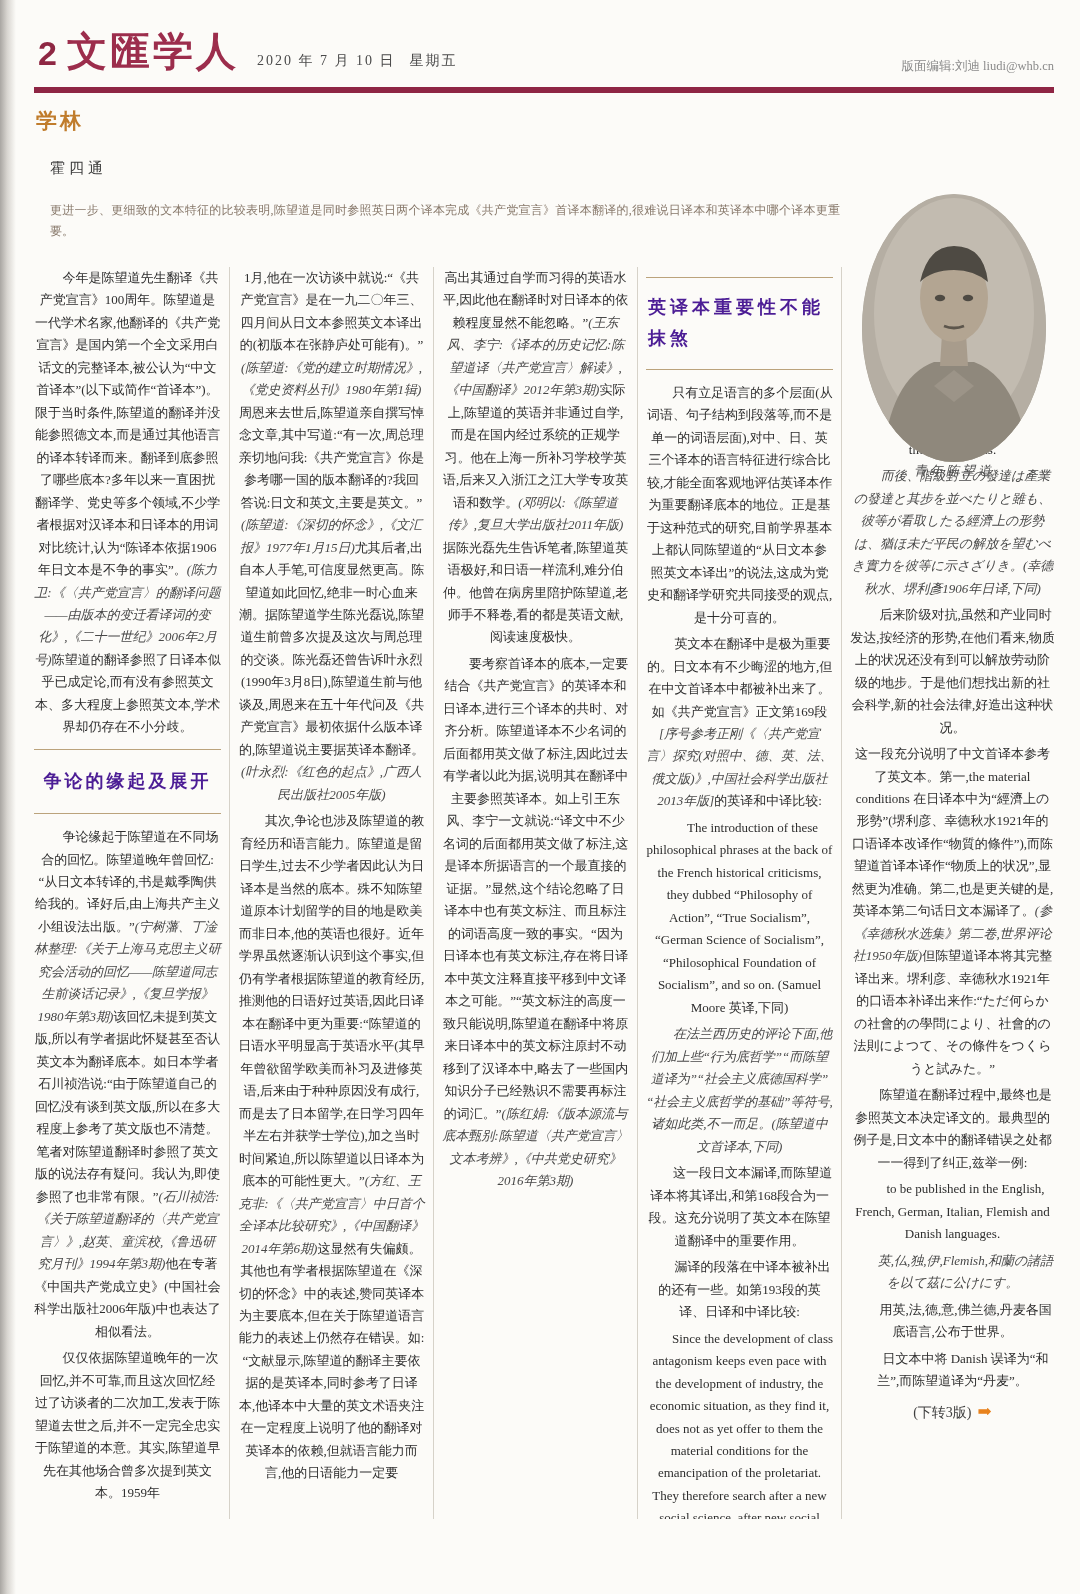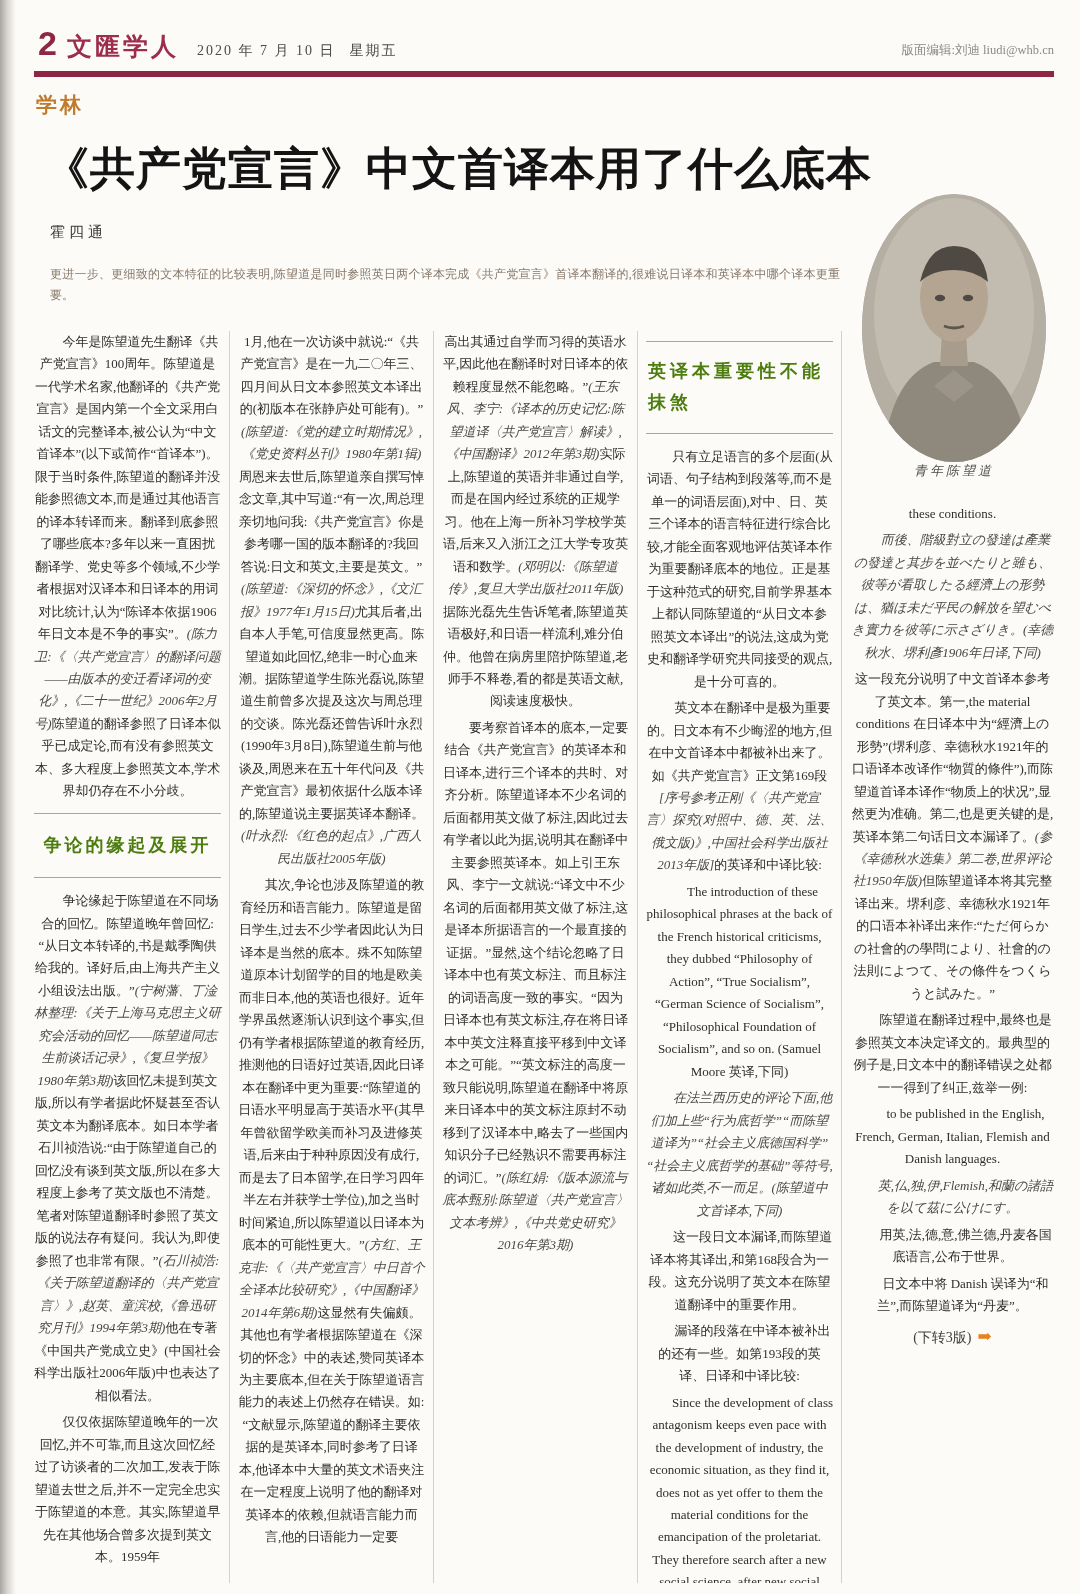--- a/index.html
+++ b/index.html
@@ -5,21 +5,21 @@
   html,body{margin:0;padding:0;background:#e9e7e3;}
   .page{width:1080px;height:1594px;background:#fcfbf8;position:relative;overflow:hidden;
         box-sizing:border-box;padding:24px 26px 0 34px;
         font-family:"Liberation Serif","DejaVu Serif",serif;color:#2e2e2e;}
   .scan-edge{position:absolute;left:0;top:0;width:16px;height:100%;
         background:linear-gradient(90deg,#a9a6a2,#d8d5d0 45%,rgba(255,255,255,0));pointer-events:none;}
   
   .hdr{display:flex;justify-content:space-between;align-items:flex-end;margin-left:4px;}
   .hdr-left{display:flex;align-items:baseline;}
   .page-num{font-size:34px;font-weight:bold;color:#8e2743;font-family:"Liberation Sans",sans-serif;}
-  .masthead{font-size:25px;font-weight:bold;color:#9c2d4c;margin-left:10px;letter-spacing:3px;}
+  .masthead{font-size:40px;font-weight:bold;color:#9c2d4c;margin-left:10px;letter-spacing:3px;}
   .dateline{font-size:14px;color:#4a4a4a;margin-left:18px;letter-spacing:2px;}
   .weekday{font-size:14px;color:#4a4a4a;margin-left:14px;letter-spacing:2px;}
   .editor{font-size:12.5px;color:#8a8a8a;padding-bottom:4px;}
   .rule{height:6px;background:#8e2544;margin-top:8px;}
   .section-tag{color:#c07c2c;font-weight:bold;font-size:21px;margin:14px 0 16px 2px;letter-spacing:3px;}
   
   .headline{font-size:45px;font-weight:bold;color:#141414;margin:20px 0 0 10px;letter-spacing:1px;}
   .author{font-size:15px;color:#3c3c3c;margin:24px 0 0 16px;letter-spacing:4px;}
   .lead{width:790px;font-size:12px;line-height:1.78;color:#87786a;margin:22px 0 0 16px;text-align:justify;}
   
@@ -32,21 +32,21 @@
   
   .columns{display:flex;margin-top:24px;height:1252px;overflow:hidden;}
   .col{flex:0 0 187px;padding-right:8px;margin-right:8px;border-right:1px solid #d6d2c9;
        font-size:13px;line-height:1.73;text-align:justify;}
   .col.last{flex:0 0 205px;border-right:none;margin-right:0;padding-right:0;padding-top:172px;}
   .col p{margin:0 0 4px;text-indent:2em;text-align:center;}
   .col p.noindent{text-indent:0;}
   .cite,.cite-para{font-style:italic;color:#474747;}
   .en{font-family:"Liberation Serif",serif;}
   .section-head{border-top:1px solid #bba37c;border-bottom:1px solid #bba37c;text-align:center;
-       font-size:18px;letter-spacing:3px;color:#4d7c0f;padding:16px 0;margin:10px 0 12px;
+       font-size:18px;letter-spacing:3px;color:#4c1d95;padding:16px 0;margin:10px 0 12px;
        font-weight:bold;text-indent:0 !important;}
   .section-head.left{text-align:left;line-height:1.75;padding:14px 2px;letter-spacing:4px;}
   .continued{text-align:right;margin-top:16px;font-size:14px;color:#3e3e3e;text-indent:0 !important;}
   .arrow{color:#e8821c;font-size:17px;margin-left:6px;font-style:normal;}
 </style>
 </head>
 <body>
 
 <div class="page">
   <div class="scan-edge"></div>
@@ -57,21 +57,20 @@
       <span class="masthead">文匯学人</span>
       <span class="dateline">2020 年 7 月 10 日</span>
       <span class="weekday">星期五</span>
     </div>
     <div class="editor">版面编辑:刘迪 liudi@whb.cn</div>
   </header>
 
   <div class="rule"></div>
   <div class="section-tag">学林</div>
 
-  <h1 class="headline">《共产党宣言》中文首译本用了什么底本</h1>
   <div class="author">霍四通</div>
   <p class="lead">更进一步、更细致的文本特征的比较表明,陈望道是同时参照英日两个译本完成《共产党宣言》首译本翻译的,很难说日译本和英译本中哪个译本更重要。</p>
 
   <figure class="portrait">
     <div class="photo">
       <svg width="184" height="268" viewBox="0 0 92 134" xmlns="http://www.w3.org/2000/svg">
         <ellipse cx="46" cy="67" rx="46" ry="67" fill="#b5aea3"></ellipse>
         <ellipse cx="46" cy="60" rx="40" ry="58" fill="#c2bbb0"></ellipse>
         <path d="M10 134 Q14 92 36 84 L56 84 Q78 92 84 134 Z" fill="#8f887c"></path>
         <path d="M40 70 L52 70 L53 86 L39 86 Z" fill="#a89c8c"></path>
@@ -112,20 +111,21 @@
       <p class="en">The introduction of these philosophical phrases at the back of the French historical criticisms, they dubbed “Philosophy of Action”, “True Socialism”, “German Science of Socialism”, “Philosophical Foundation of Socialism”, and so on. (Samuel Moore 英译,下同)</p>
       <p class="cite-para">在法兰西历史的评论下面,他们加上些“行为底哲学”“而陈望道译为”“社会主义底德国科学”“社会主义底哲学的基础”等符号,诸如此类,不一而足。(陈望道中文首译本,下同)</p>
       <p><span>这一段日文本漏译,而陈望道译本将其译出,和第168段合为一段。这充分说明了英文本在陈望道翻译中的重要作用。</span></p>
       <p><span>漏译的段落在中译本被补出的还有一些。如第193段的英译、日译和中译比较:</span></p>
       <p class="en">Since the development of class antagonism keeps even pace with the development of industry, the economic situation, as they find it, does not as yet offer to them the material conditions for the emancipation of the proletariat. They therefore search after a new social science, after new social laws, that are to create</p>
     </section>
 
     <section class="col last">
       <p class="en noindent">these conditions.</p>
       <p class="cite-para">而後、階級對立の發達は產業の發達と其步を並べたりと雖も、彼等が看取したる經濟上の形勢は、猶ほ未だ平民の解放を望むべき實力を彼等に示さざりき。(幸德秋水、堺利彥1906年日译,下同)</p>
+      <p><span>后来阶级对抗,虽然和产业同时发达,按经济的形势,在他们看来,物质上的状况还没有到可以解放劳动阶级的地步。于是他们想找出新的社会科学,新的社会法律,好造出这种状况。</span></p>
       <p class="noindent"><span>这一段充分说明了中文首译本参考了英文本。第一,the material conditions 在日译本中为“經濟上の形勢”(堺利彦、幸德秋水1921年的口语译本改译作“物質的條件”),而陈望道首译本译作“物质上的状况”,显然更为准确。第二,也是更关键的是,英译本第二句话日文本漏译了。</span><span class="cite">(参《幸德秋水选集》第二卷,世界评论社1950年版)</span><span>但陈望道译本将其完整译出来。堺利彦、幸德秋水1921年的口语本补译出来作:“ただ何らかの社會的の學問により、社會的の法則によつて、その條件をつくらうと試みた。”</span></p>
       <p><span>陈望道在翻译过程中,最终也是参照英文本决定译文的。最典型的例子是,日文本中的翻译错误之处都一一得到了纠正,兹举一例:</span></p>
       <p class="en">to be published in the English, French, German, Italian, Flemish and Danish languages.</p>
       <p class="cite-para">英,仏,独,伊,Flemish,和蘭の諸語を以て茲に公けにす。</p>
       <p><span>用英,法,德,意,佛兰德,丹麦各国底语言,公布于世界。</span></p>
       <p><span>日文本中将 Danish 误译为“和兰”,而陈望道译为“丹麦”。</span></p>
       <p class="continued">
         <span>(下转3版)</span><span class="arrow">➡</span>
       </p>
     </section>

